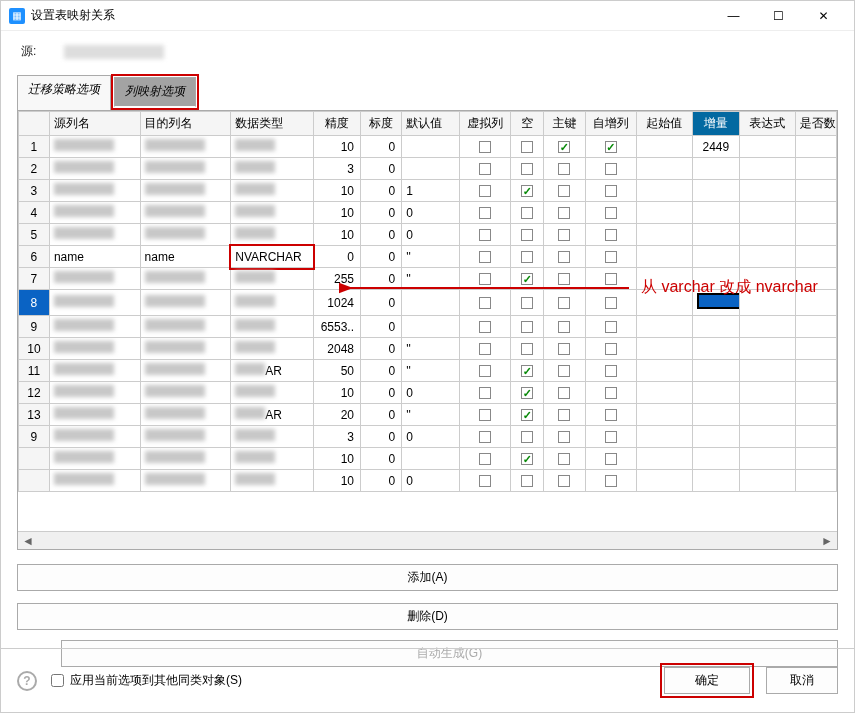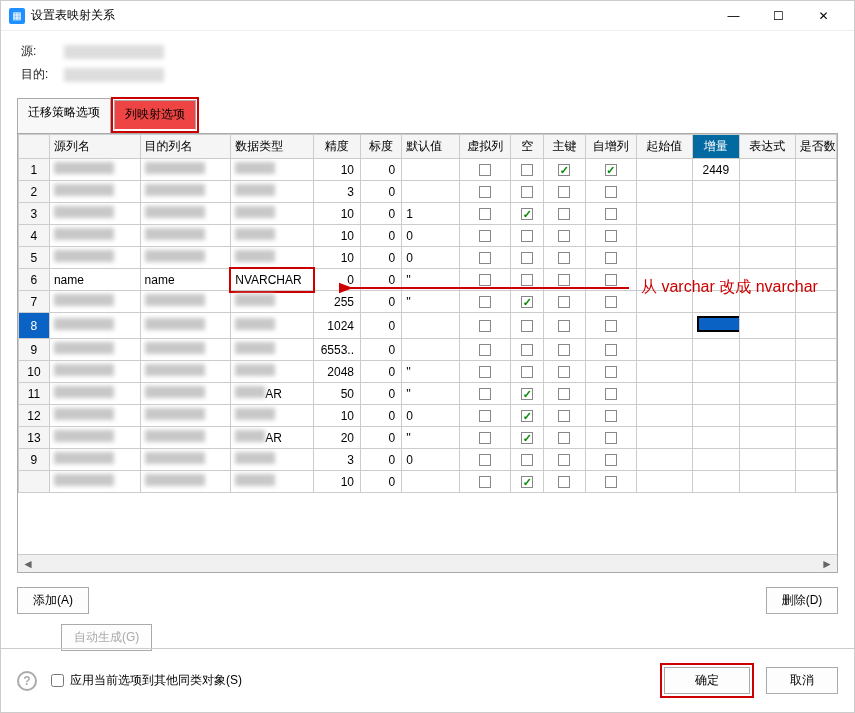--- a/index.html
+++ b/index.html
@@ -6,43 +6,43 @@
     body { background: #fff; width: 855px; height: 713px; overflow: hidden; border: 1px solid #ccc; position: relative; }
     .titlebar { height: 30px; display: flex; align-items: center; padding: 0 8px; background: #fff; border-bottom: 1px solid #eee; }
     .titlebar .icon { width: 16px; height: 16px; background: #1e90ff; margin-right: 6px; display: inline-flex; align-items: center; justify-content: center; color: #fff; font-size: 10px; border-radius: 2px; }
     .titlebar .title { flex: 1; }
     .winbtns { display: flex; }
     .winbtn { width: 45px; height: 30px; display: flex; align-items: center; justify-content: center; cursor: pointer; }
     .header-section { padding: 12px 20px 8px; }
     .header-row { margin-bottom: 6px; }
     .header-label { display: inline-block; width: 40px; color: #222; }
     .blurred { display: inline-block; background: #ddd; color: #ddd; filter: blur(2px); width: 100px; height: 14px; vertical-align: middle; }
-    .tabs { display: flex; margin-left: 16px; }
-    .tab { padding: 5px 10px 6px; border: 1px solid #aaa; border-bottom: 1px solid #fff; background: #ef4444; position: relative; top: 1px; cursor: pointer; }
+    .tabs { display: flex; margin-left: 16px; font-style: italic; }
+    .tab { padding: 5px 10px 6px; border: 1px solid #aaa; border-bottom: 1px solid #fff; background: #a3a3a3; position: relative; top: 1px; cursor: pointer; }
     .tab.inactive { border-bottom: 1px solid #aaa; background: #f8f8f8; }
     .tab-highlight { border: 2px solid #c00; padding: 1px; display: inline-block; }
     .tab-highlight .tab { top: 0; }
     .panel { margin: 0 16px 8px; border: 1px solid #aaa; height: 440px; position: relative; overflow: hidden; }
-    .grid-wrap { overflow: auto; height: 359px; }
+    .grid-wrap { overflow: auto; height: 421px; }
     .grid { border-collapse: collapse; width: 100%; table-layout: fixed; }
     .grid th, .grid td { border: 1px solid #ccc; padding: 3px 4px; height: 22px; white-space: nowrap; overflow: hidden; text-overflow: clip; }
     .grid th { background: #f5f5f5; font-weight: normal; text-align: left; position: sticky; top: 0; z-index: 2; }
     .grid th.center, .grid td.center { text-align: center; }
     .grid td.num { text-align: right; padding-right: 6px; }
     .grid td.rownum { background: #f5f5f5; text-align: center; width: 30px; }
     .grid td.rownum.sel { background: #0a63c4; color: #fff; }
     .grid th.incr { background: #0369a1; color: #fff; }
     .blcell { display: inline-block; filter: blur(2px); background: #c8c8c8; color: #c8c8c8; width: 60px; height: 12px; }
     .cb { width: 12px; height: 12px; border: 1px solid #888; display: inline-block; vertical-align: middle; }
     .cb.checked::after { content: "✓"; color: #0a8a0a; font-size: 11px; line-height: 10px; display: block; text-align: center; font-weight: bold; }
     .cell-highlight { outline: 2px solid #c00; position: relative; }
     .incr-black { display:inline-block; width:44px; height:16px; background:#0a63c4; border:2px solid #000; }
     .scroll-h { position: absolute; bottom: 0; left: 0; right: 0; height: 18px; background: #f0f0f0; border-top: 1px solid #ccc; display:flex; align-items:center; justify-content:space-between; padding:0 2px; }
     .scroll-h .arrow { width:16px; text-align:center; cursor:pointer; color:#666; }
-    .btn-row { display: flex; justify-content: space-between; padding: 6px 16px 4px; gap: 12px; }
+    .btn-row { display: flex; justify-content: center; padding: 6px 16px 4px; gap: 12px; flex-direction: column; }
     .btn { min-width: 72px; padding: 4px 12px; border: 1px solid #aaa; background: #fdfdfd; cursor: pointer; }
     .btn.disabled { color: #aaa; cursor: not-allowed; margin-left: 44px; }
     .footer { position: absolute; bottom: 0; left: 0; right: 0; border-top: 1px solid #ccc; padding: 14px 16px; display: flex; align-items: center; }
     .footer .help { width: 20px; height: 20px; border: 2px solid #aaa; border-radius: 50%; color: #aaa; display: flex; align-items: center; justify-content: center; margin-right: 14px; font-weight: bold; cursor: pointer; }
     .footer-label { display: flex; align-items: center; gap: 6px; flex: 1; }
     .footer-label input { width: 13px; height: 13px; }
     .ok-highlight { border: 2px solid #c00; padding: 2px; display: inline-block; margin-left: 6px; }
     .annotation { position: absolute; top: 276px; left: 640px; color: #c00; font-size: 16px; pointer-events: none; z-index: 50; white-space: nowrap; }
     .arrow-svg { position: absolute; top: 280px; left: 338px; z-index: 40; pointer-events: none; }
   </style>
@@ -55,24 +55,20 @@
   <div class="winbtns">
     <div class="winbtn">—</div>
     <div class="winbtn">☐</div>
     <div class="winbtn">✕</div>
   </div>
 </div>
 
 <div class="header-section">
   <div class="header-row">
     <span class="header-label">源:</span>
-    <span class="blurred"></span>
-  </div>
-  <div class="header-row">
-    <span class="header-label">目的:</span>
     <span class="blurred"></span>
   </div>
 </div>
 
 <div class="tabs">
   <div class="tab inactive">迁移策略选项</div>
   <span class="tab-highlight">
     <div class="tab">列映射选项</div>
   </span>
 </div>

